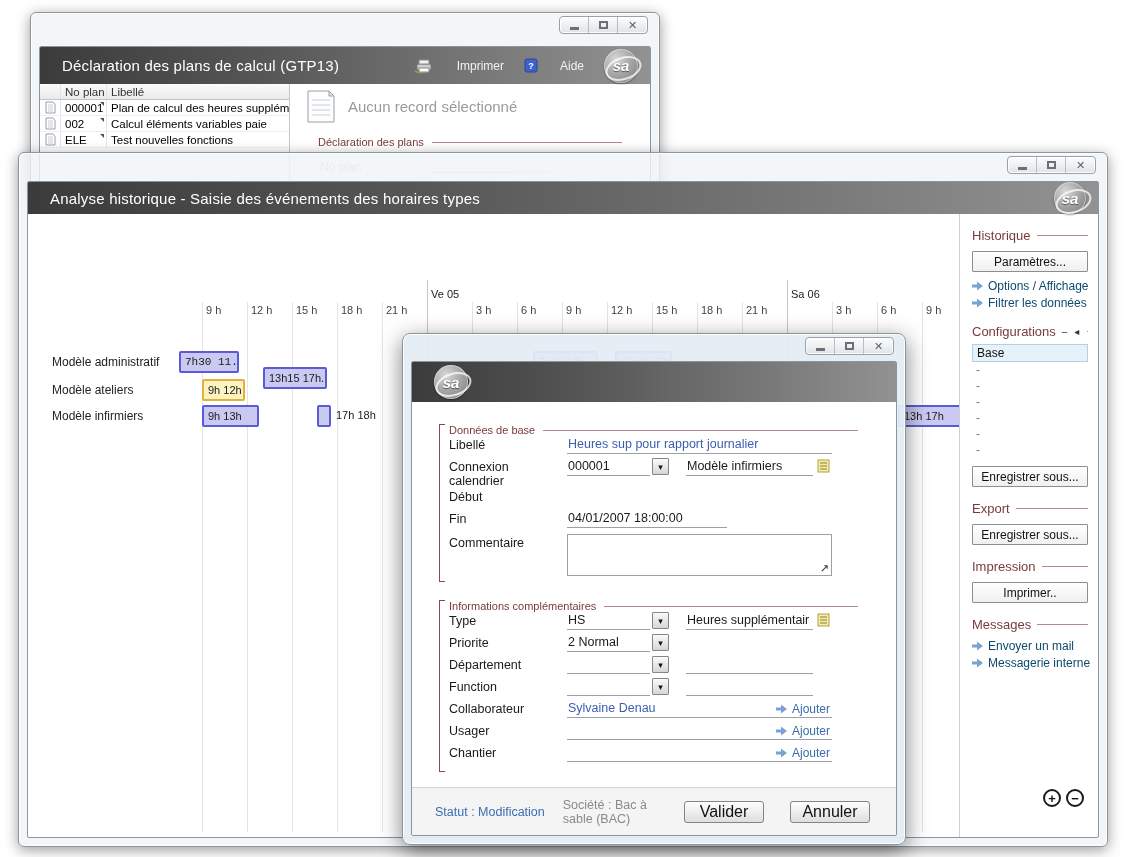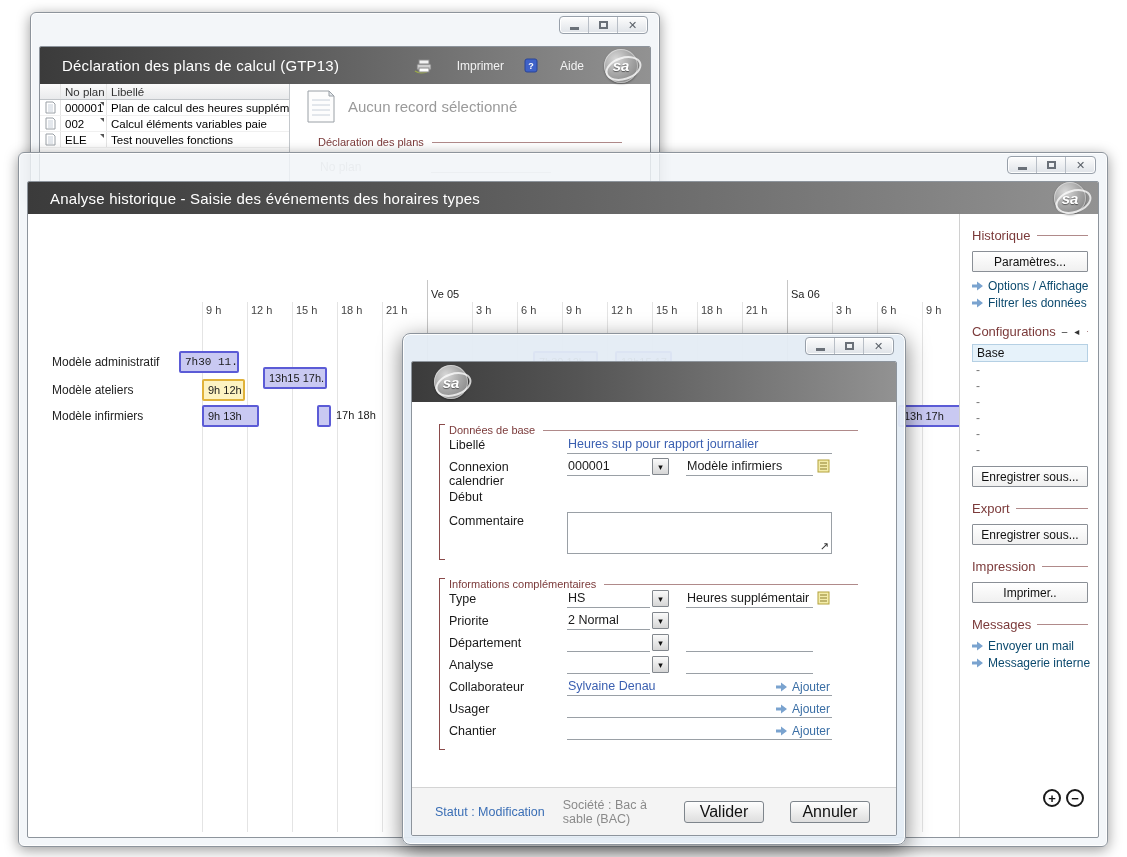--- a/index.html
+++ b/index.html
@@ -432,20 +432,26 @@
                     <line x1="3" y1="7" x2="10" y2="7"></line>
                     <line x1="3" y1="10" x2="10" y2="10"></line>
                   </g>
                 </svg>
             </span>
           </span>
         </div>
         <div class="frow">
           <span class="flabel">Début</span>
         </div>
+        <div class="frow">
+          <span class="flabel">Fin</span>
+          <span class="fctrl">
+              <span class="ufield w-med">04/01/2007 18:00:00</span>
+            </span>
+        </div>
         <div class="frow" style="margin-top:2px;">
           <span class="flabel">Commentaire</span>
           <span class="fctrl">
               <span class="c-area">
                 <span class="rsz">↗</span>
               </span>
             </span>
         </div>
       </div>
 
@@ -480,21 +486,21 @@
         </div>
         <div class="frow">
           <span class="flabel">Département</span>
           <span class="fctrl">
             <span class="ufield w-combo"></span>
             <span class="ddbtn">▾</span>
             <span class="ufield w-link"></span>
           </span>
         </div>
         <div class="frow">
-          <span class="flabel">Analyse</span>
+          <span class="flabel">Function</span>
           <span class="fctrl">
             <span class="ufield w-combo"></span>
             <span class="ddbtn">▾</span>
             <span class="ufield w-link"></span>
           </span>
         </div>
         <div class="frow">
           <span class="flabel">Collaborateur</span>
           <span class="fctrl">
             <span class="ufield w-full blue-val">Sylvaine Denau</span>

